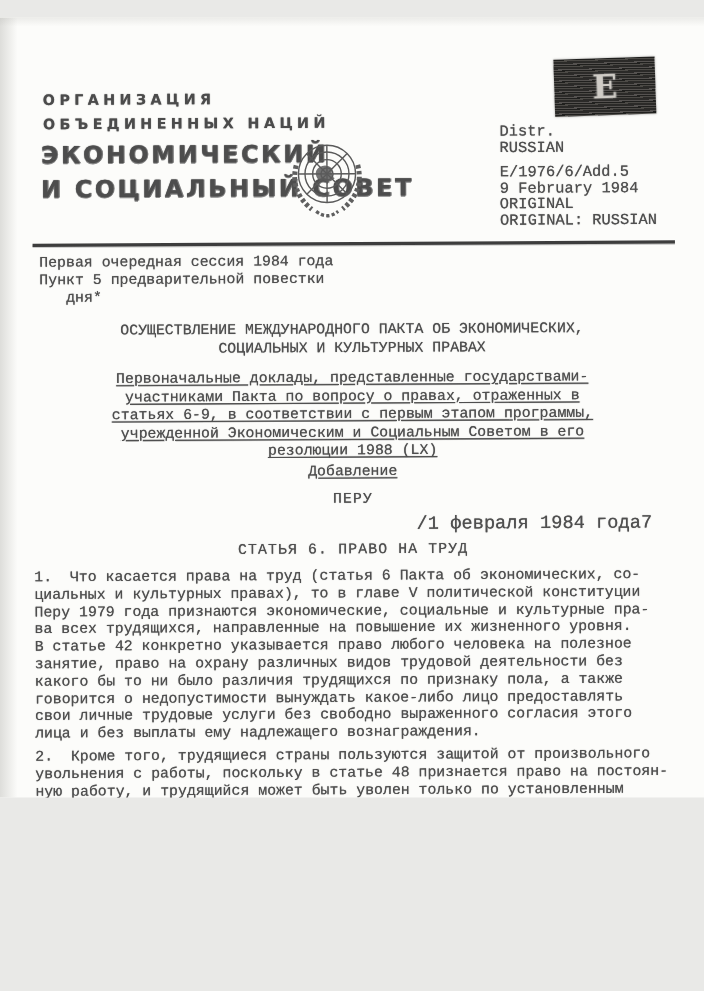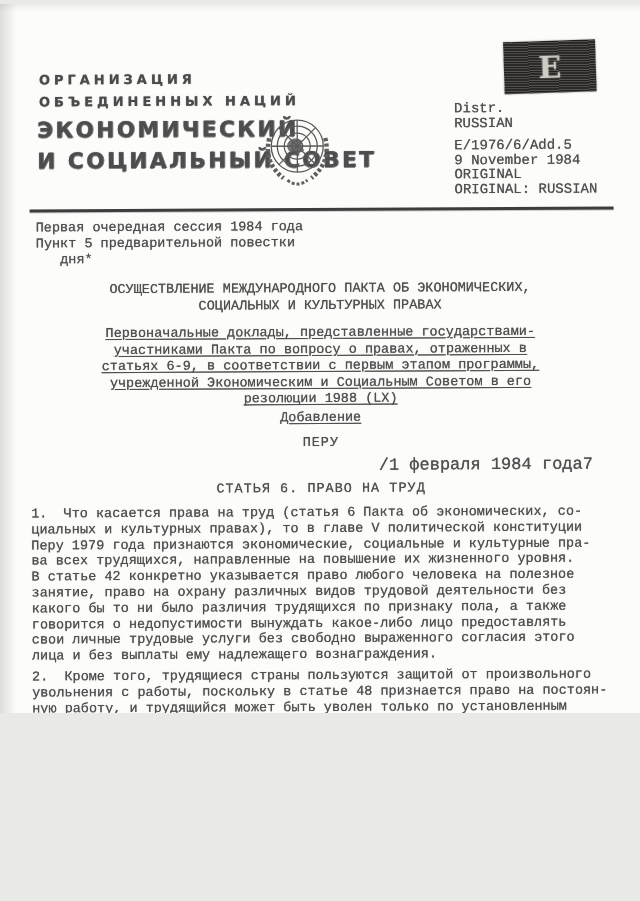--- a/index.html
+++ b/index.html
@@ -1,17 +1,17 @@
 <!DOCTYPE html>
 <html><head>
 <meta charset="utf-8">
 <style>
   html,body { margin:0; padding:0; background:#e9e9e7; }
   .page {
-    position:relative; width:640px; height:709px; margin:4px auto;
+    position:relative; width:640px; height:709px; margin:16px auto;
     background:#fcfcfa; overflow:hidden;
     font-family:"Liberation Mono","DejaVu Sans Mono",monospace;
     color:#4f4f4f;
   }
   .tilt { position:absolute; inset:0; transform:rotate(-0.3deg); transform-origin:50% 40%; }
   .abs { position:absolute; }
   .pre { white-space:pre-wrap; }
   .tw { text-shadow:0 0 0.7px rgba(70,70,70,0.85); }
 
   
@@ -133,21 +133,21 @@
 
     <div class="abs stamp">
       <span class="stamp-letter">E</span>
     </div>
 
     <div class="abs distr tw">
       <div>Distr.</div>
       <div>RUSSIAN</div>
       <div class="gap"></div>
       <div>E/1976/6/Add.5</div>
-      <div>9 November 1984</div>
+      <div>9 February 1984</div>
       <div>ORIGINAL</div>
       <div>ORIGINAL:  RUSSIAN</div>
     </div>
 
     <div class="abs rule"></div>
 
     <div class="abs session pre tw">Первая очередная сессия 1984 года
 Пункт 5 предварительной повестки
    дня*</div>
 

